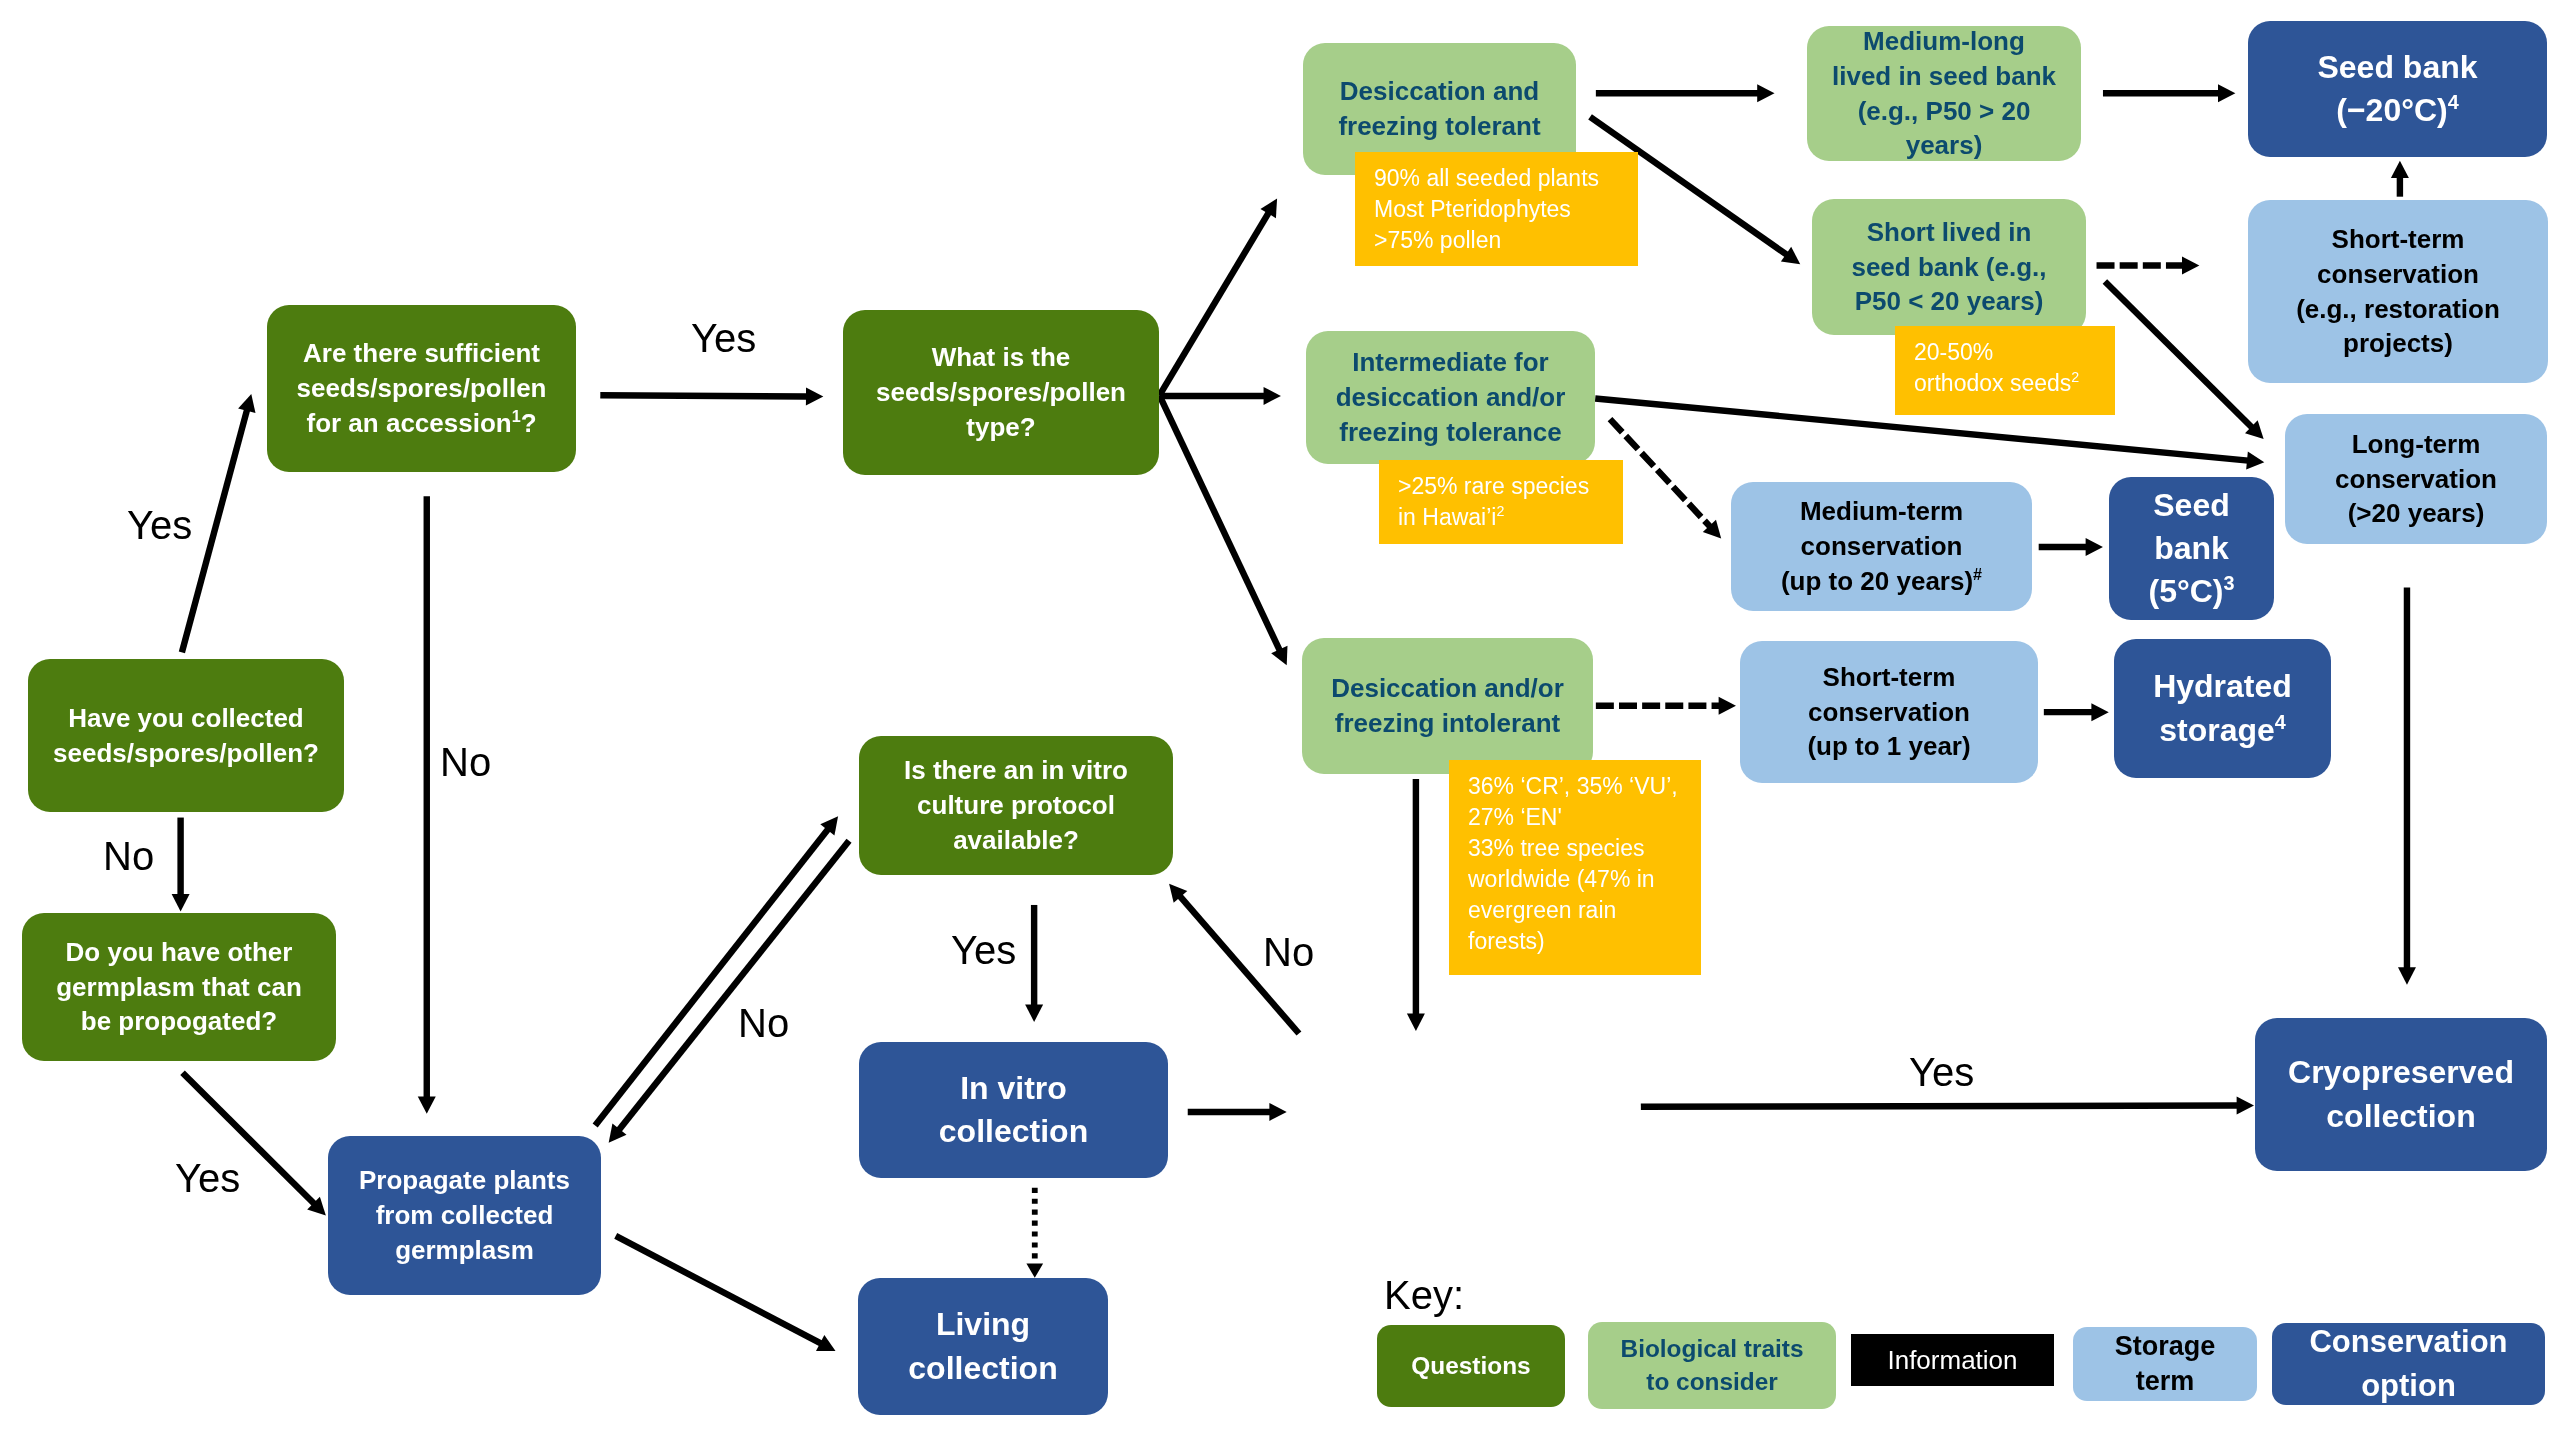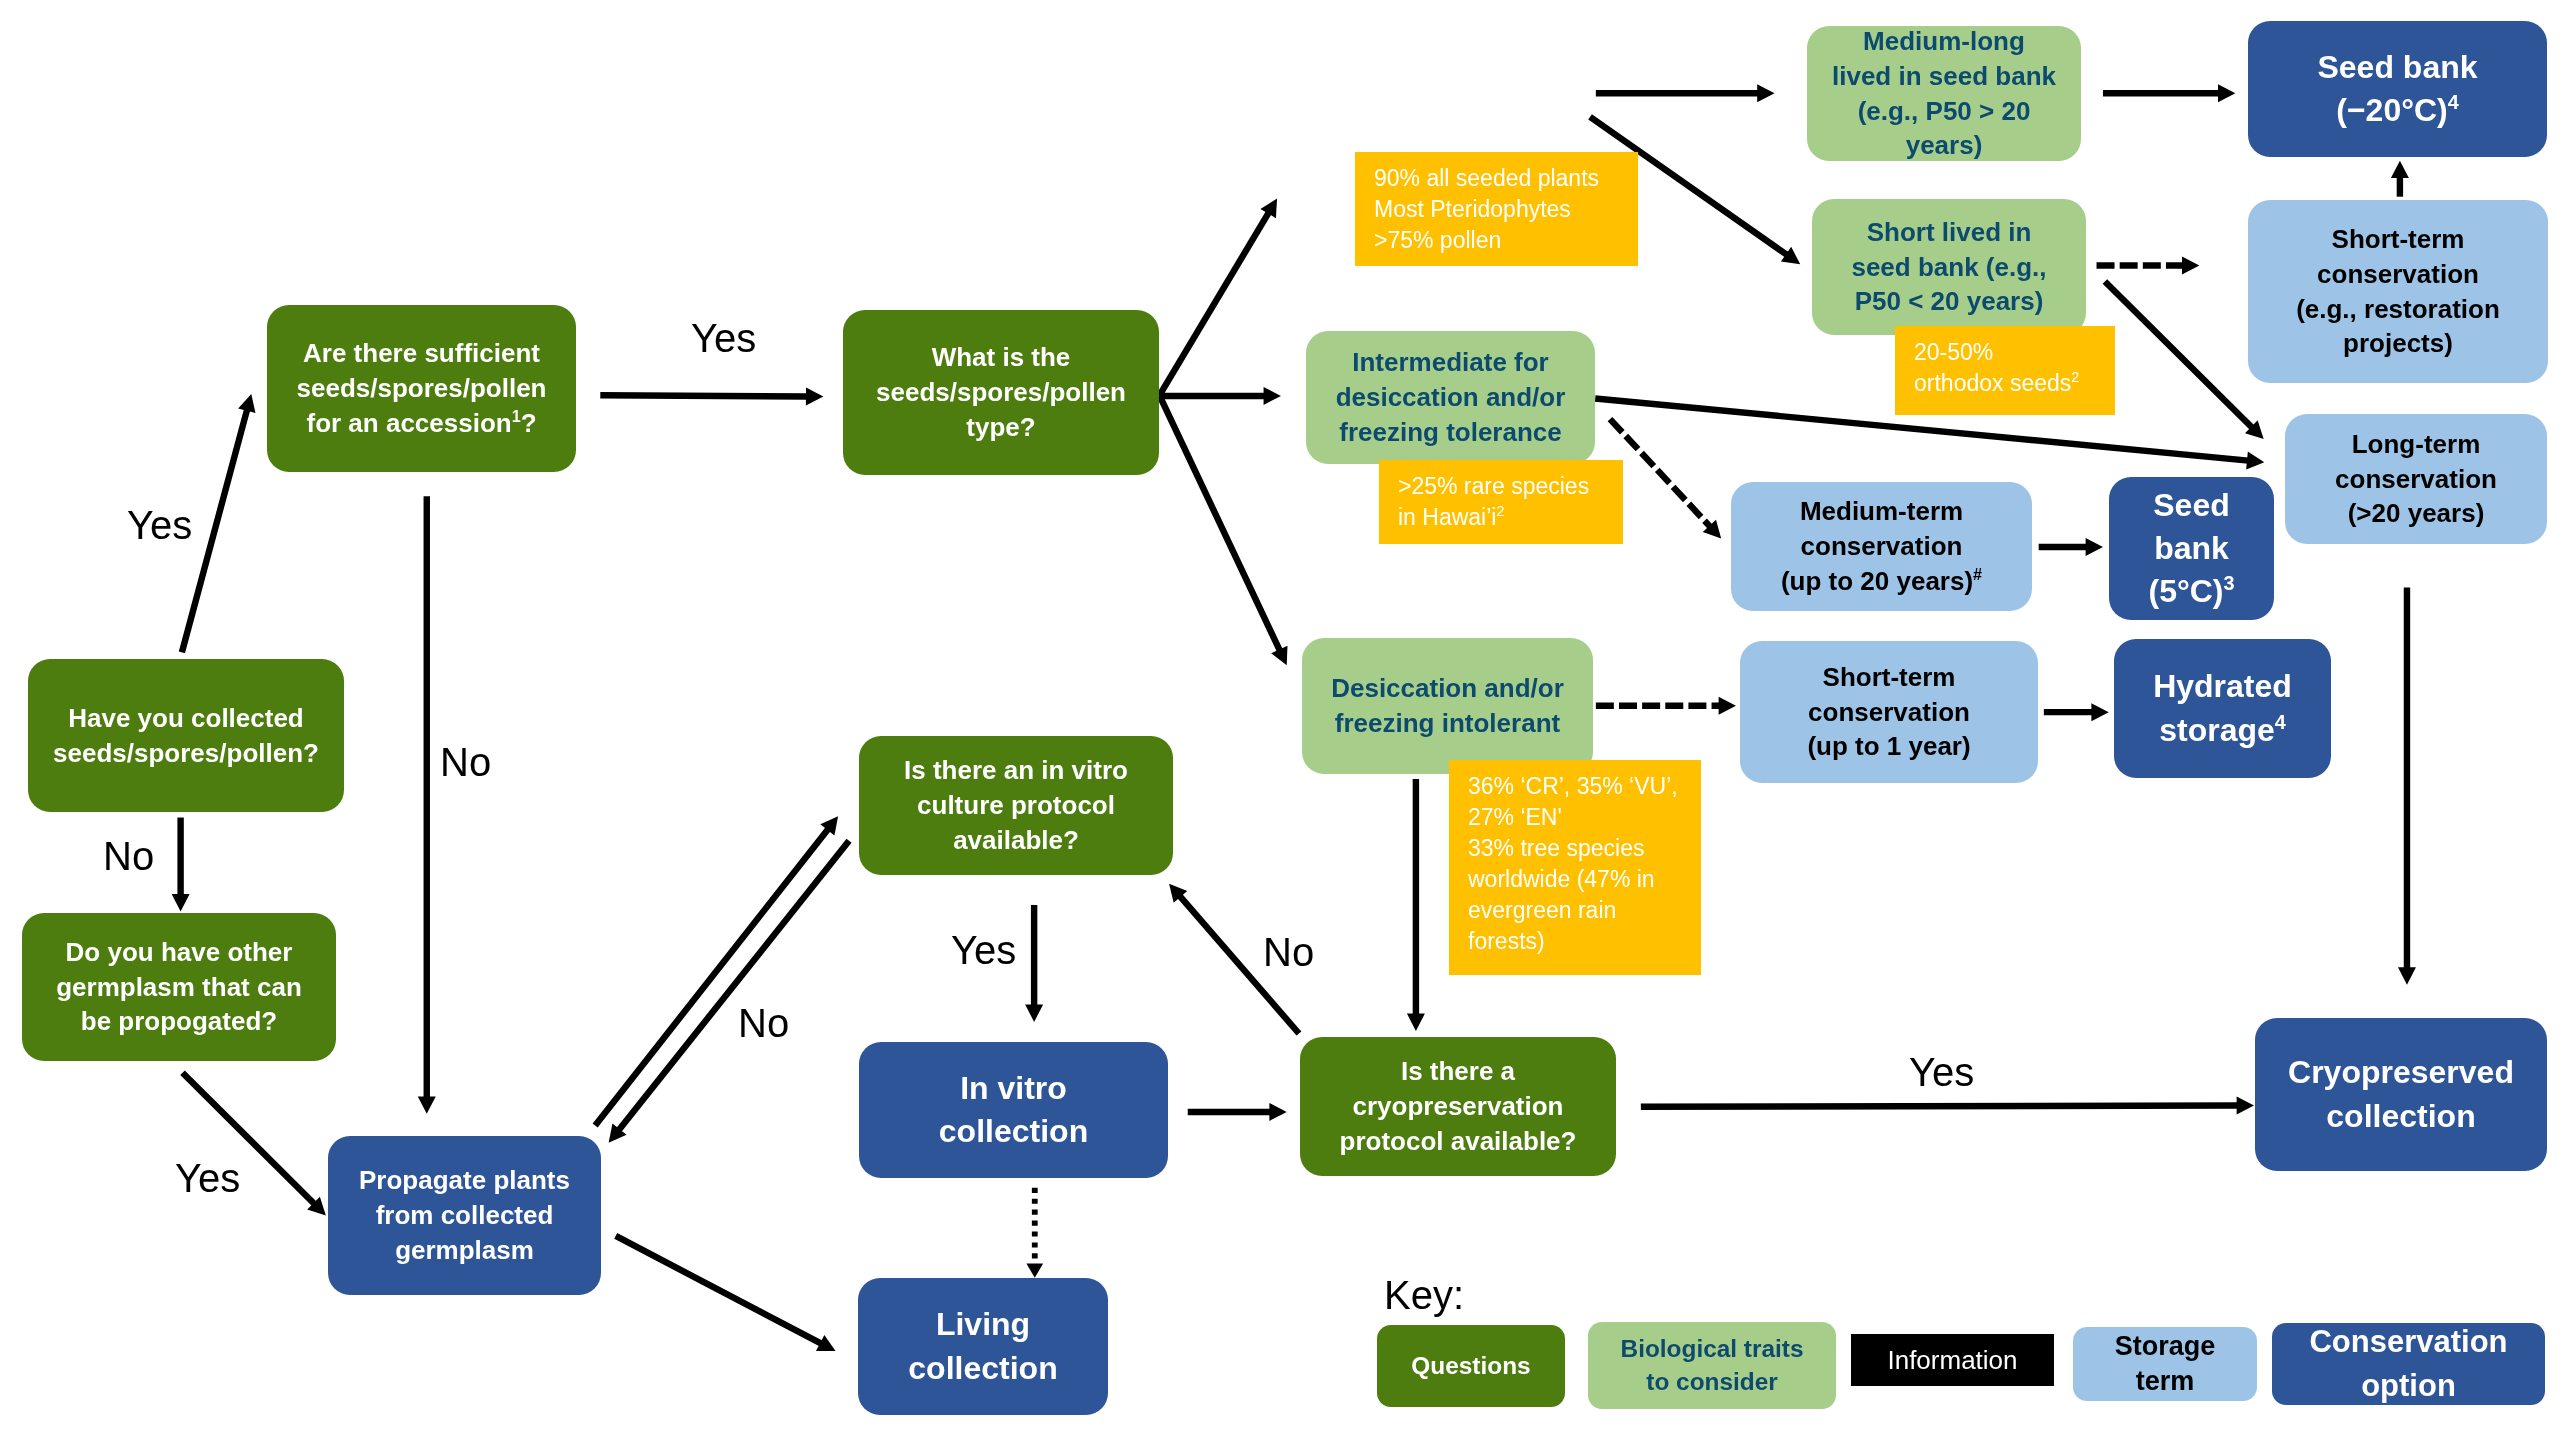--- a/index.html
+++ b/index.html
@@ -102,24 +102,24 @@
   </div>
 
   <div class="node q" style="left:843px;top:310px;width:316px;height:165px;">
     <span>What is the<br>seeds/spores/pollen<br>type?</span>
   </div>
 
   <div class="node q" style="left:859px;top:736px;width:314px;height:139px;">
     <span>Is there an in vitro<br>culture protocol<br>available?</span>
   </div>
 
-  <div class="node q" style="left:1300px;top:1037px;width:316px;height:139px;">
-    <span>Is there a<br>cryopreservation<br>protocol available?</span>
-  </div>
-
+
+  <div class="node bio" style="left:1303px;top:43px;width:273px;height:132px;">
+    <span>Desiccation and<br>freezing tolerant</span>
+  </div>
 
   <div class="node bio" style="left:1306px;top:331px;width:289px;height:133px;">
     <span>Intermediate for<br>desiccation and/or<br>freezing tolerance</span>
   </div>
 
   <div class="node bio" style="left:1302px;top:638px;width:291px;height:136px;">
     <span>Desiccation and/or<br>freezing intolerant</span>
   </div>
 
   <div class="node bio" style="left:1807px;top:26px;width:274px;height:135px;">

